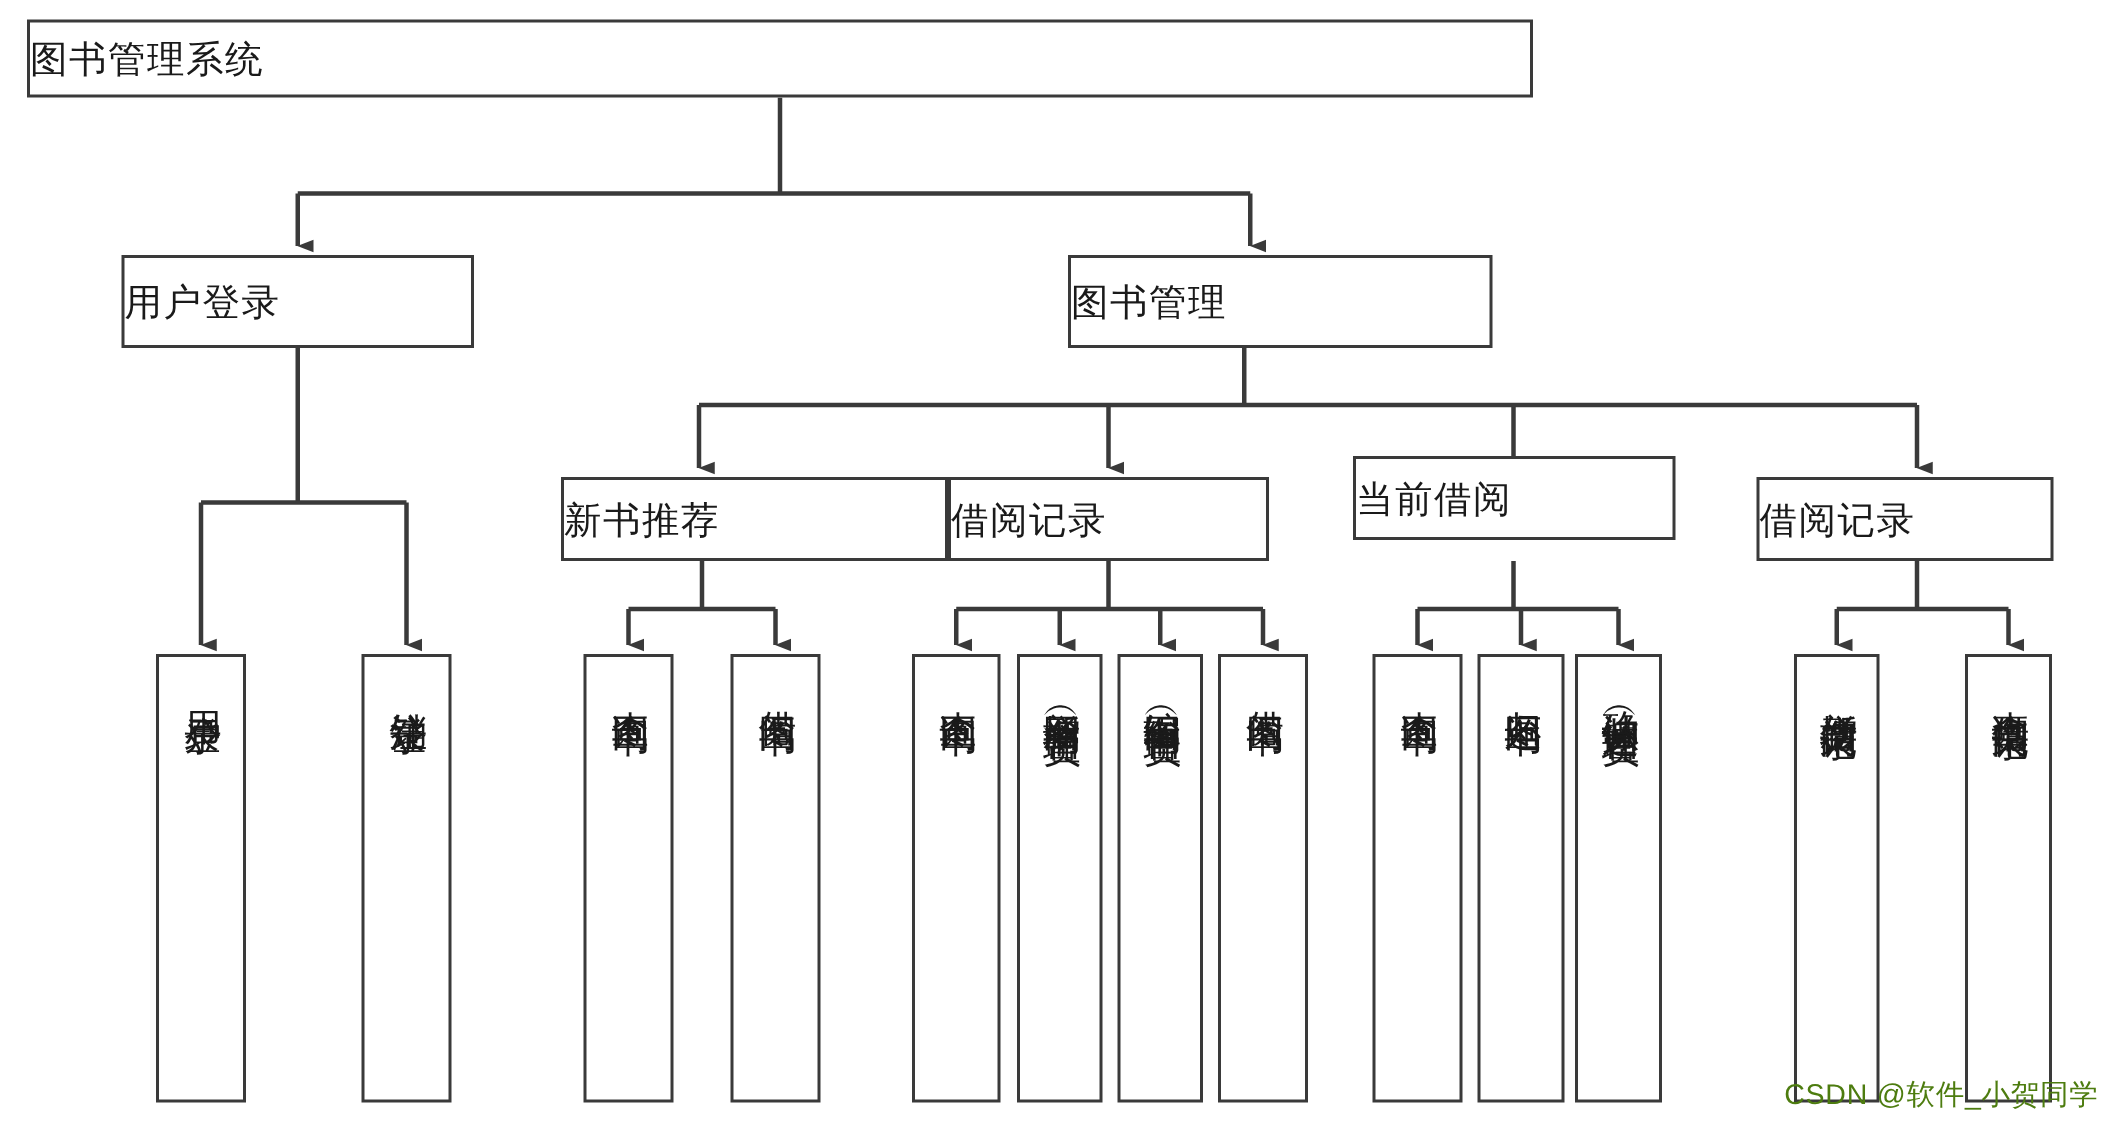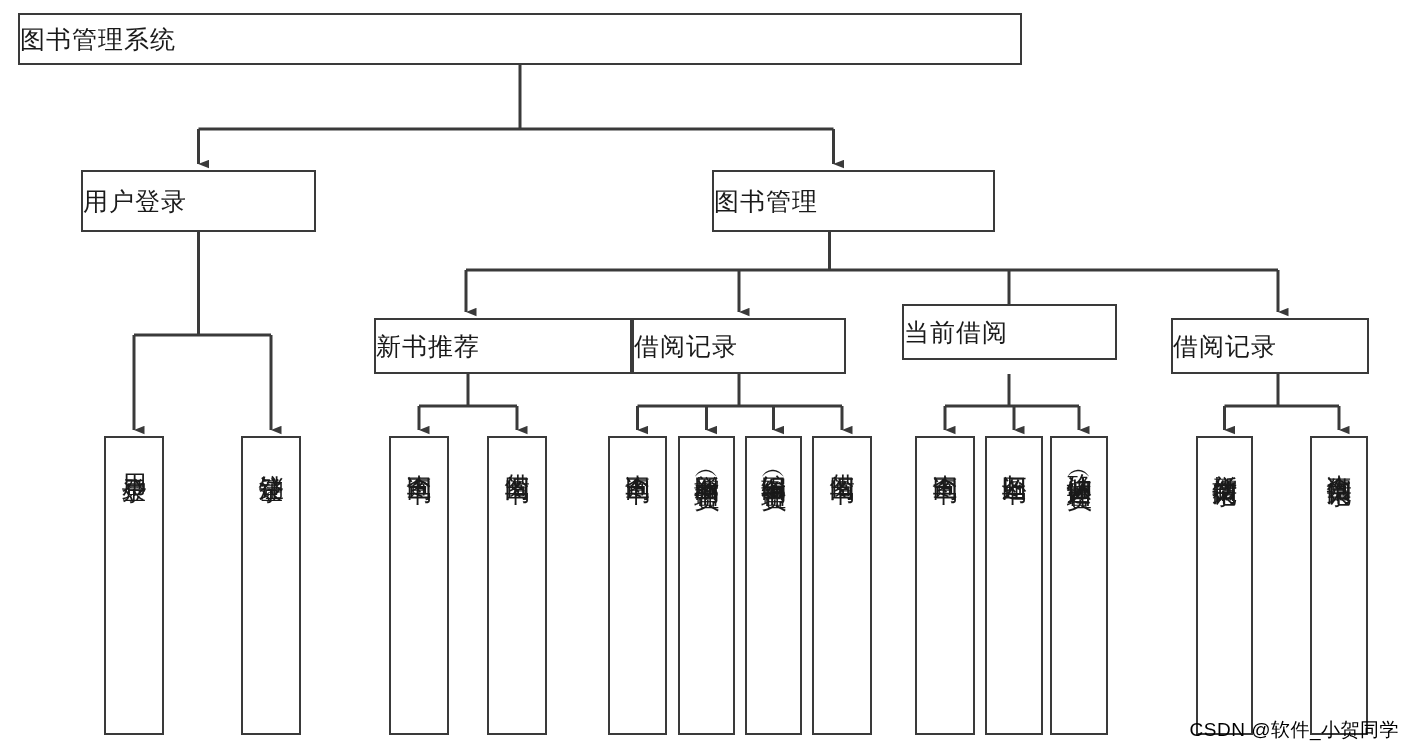--- a/index.html
+++ b/index.html
@@ -8,21 +8,21 @@
   #edges{position:absolute;left:0;top:0;width:1405px;height:747px;}
 
   .node{position:absolute;box-sizing:border-box;background:#ffffff;
         border:2.5px solid #3a3a3a;display:flex;align-items:center;
         justify-content:flex-start;color:#1a1a1a;}
   .node.h{font-size:25px;letter-spacing:1px;}
   .node.leaf{font-size:25px;padding-top:16px;align-items:flex-start;
              justify-content:center;}
   .vtext{writing-mode:vertical-rl;text-orientation:upright;
          line-height:1.18;letter-spacing:2px;white-space:nowrap;}
-  .wm{position:absolute;right:6px;bottom:4px;font-size:19px;color:#000000;
+  .wm{position:absolute;right:6px;bottom:4px;font-size:19px;color:#4d7c0f;
       letter-spacing:0.5px;white-space:nowrap;}
 </style>
 </head>
 <body>
 
 <div id="stage">
 
   <svg id="edges" viewBox="0 0 1405 747" xmlns="http://www.w3.org/2000/svg">
     <defs>
       <marker id="ah" markerWidth="9" markerHeight="11" refX="4.5" refY="10.5" orient="auto" markerUnits="userSpaceOnUse">

